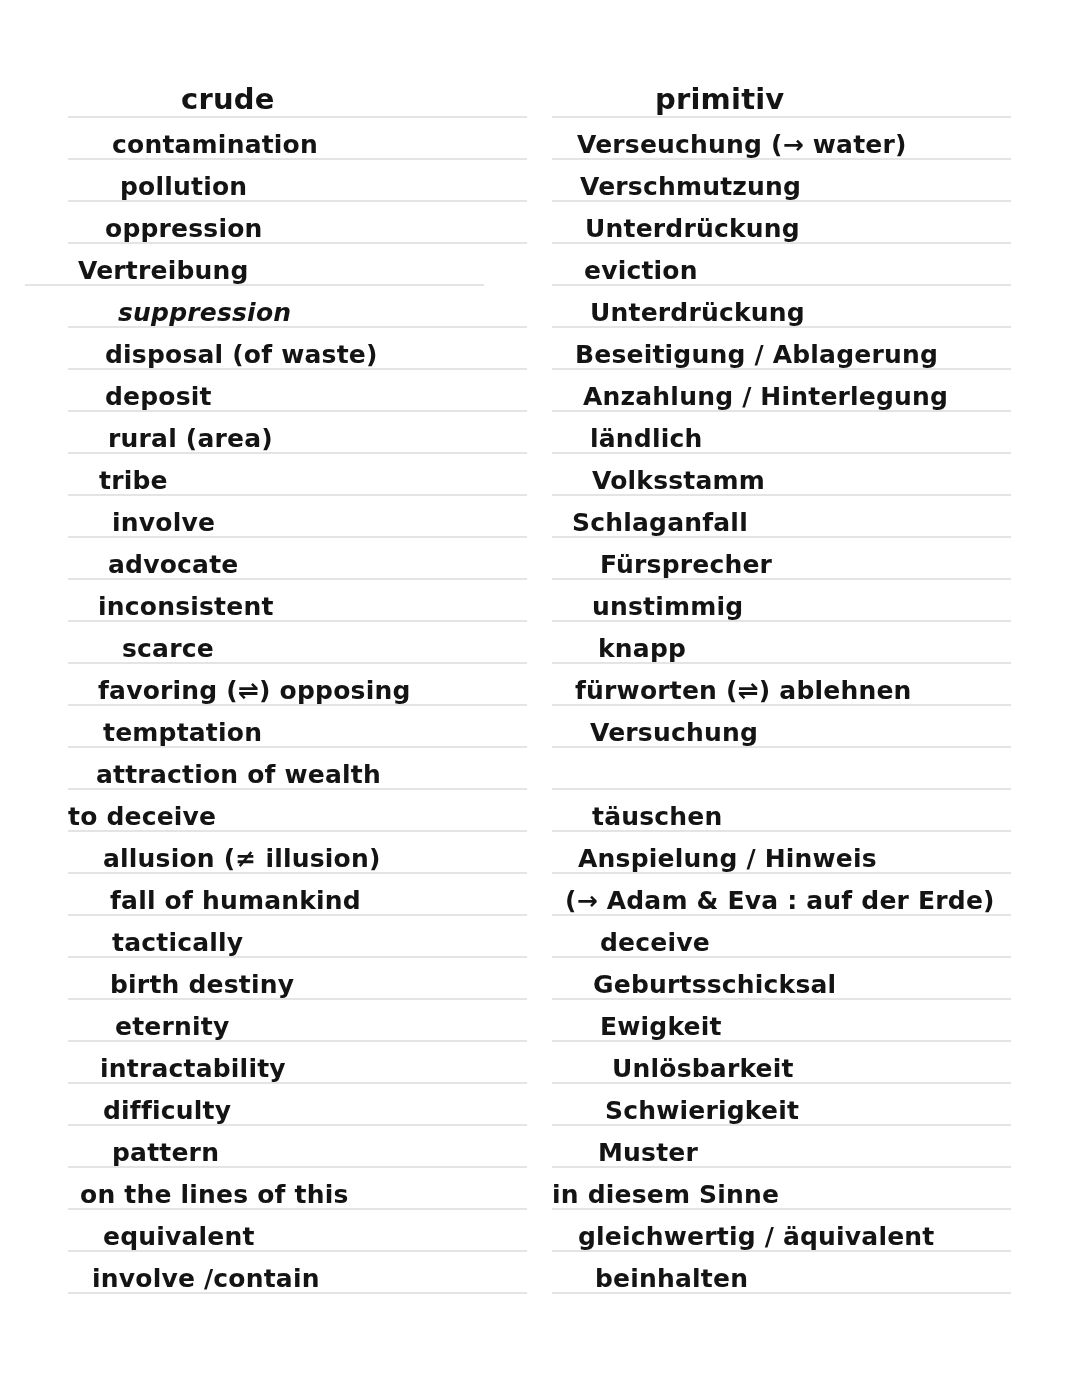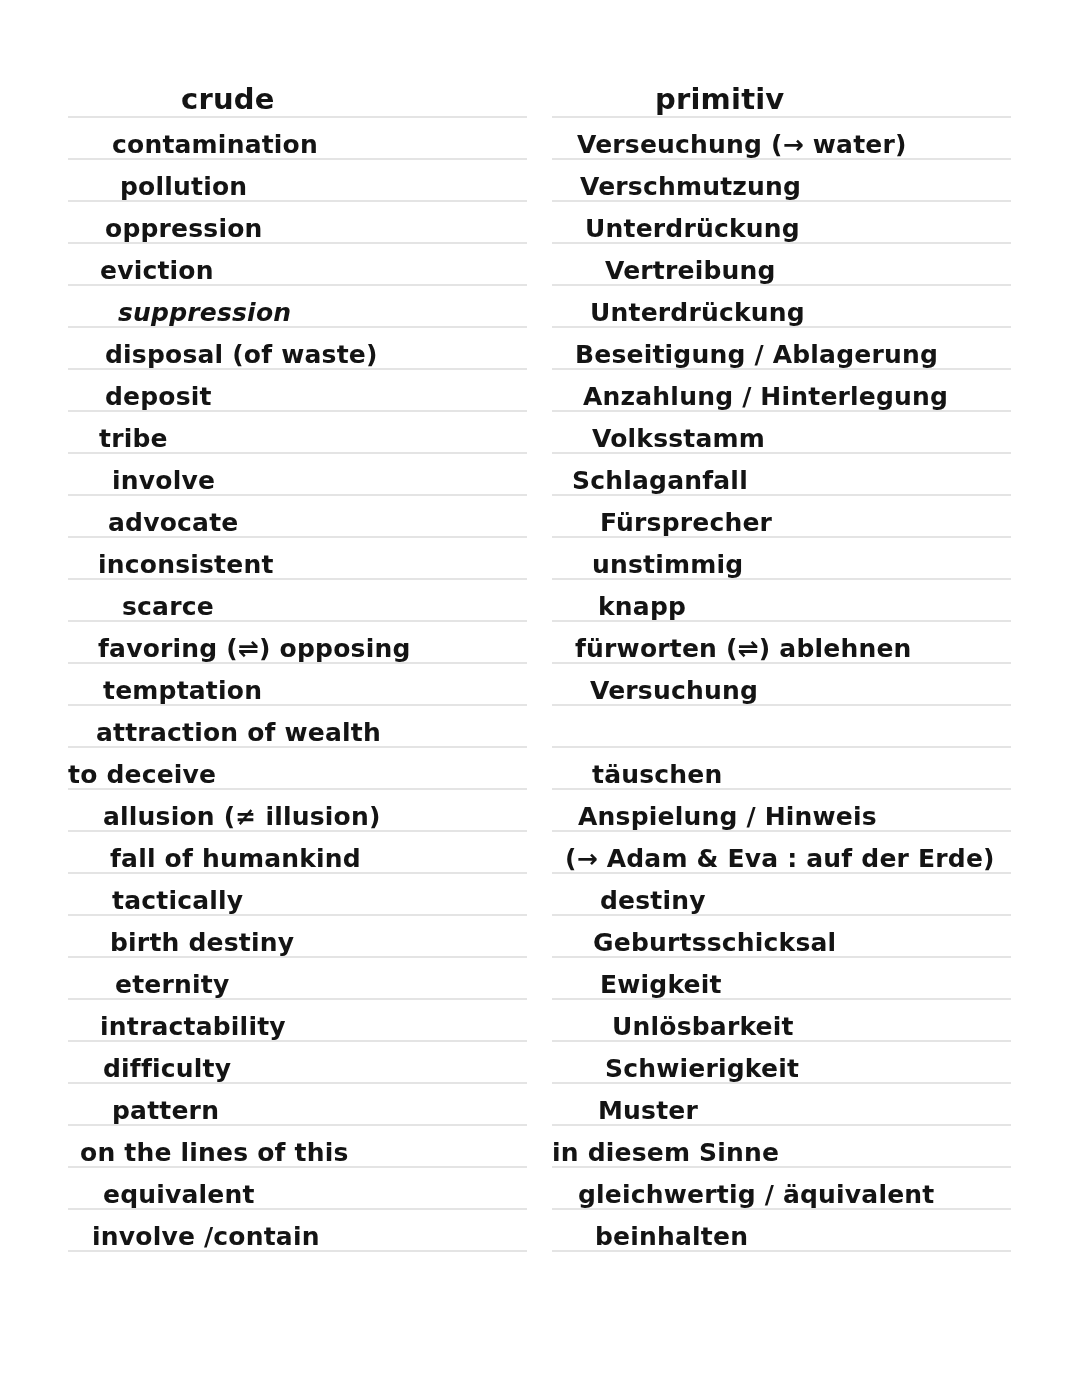--- a/index.html
+++ b/index.html
@@ -85,26 +85,26 @@
       </div>
       <div class="row">
         <div class="cell left">
           <span class="term" style="margin-left: 37px;">oppression</span>
         </div>
         <div class="cell right">
           <span class="term" style="margin-left: 33px;">Unterdrückung</span>
         </div>
       </div>
       <div class="row">
+        <div class="cell right">
+          <span class="term" style="margin-left: 53px;">Vertreibung</span>
+        </div>
         <div class="cell left">
           <span class="term" style="margin-left: 32px;">eviction</span>
         </div>
-        <div class="cell right">
-          <span class="term" style="margin-left: 53px;">Vertreibung</span>
-        </div>
       </div>
       <div class="row">
         <div class="cell left">
           <span class="term" style="margin-left: 50px; font-style: italic;">suppression</span>
         </div>
         <div class="cell right">
           <span class="term" style="margin-left: 38px;">Unterdrückung</span>
         </div>
       </div>
       <div class="row">
@@ -118,20 +118,28 @@
       <div class="row">
         <div class="cell left">
           <span class="term" style="margin-left: 37px;">deposit</span>
         </div>
         <div class="cell right">
           <span class="term" style="margin-left: 31px;">Anzahlung / Hinterlegung</span>
         </div>
       </div>
       <div class="row">
         <div class="cell left">
+          <span class="term" style="margin-left: 40px;">rural (area)</span>
+        </div>
+        <div class="cell right">
+          <span class="term" style="margin-left: 38px;">ländlich</span>
+        </div>
+      </div>
+      <div class="row">
+        <div class="cell left">
           <span class="term" style="margin-left: 31px;">tribe</span>
         </div>
         <div class="cell right">
           <span class="term" style="margin-left: 40px;">Volksstamm</span>
         </div>
       </div>
       <div class="row">
         <div class="cell left">
           <span class="term" style="margin-left: 44px;">involve</span>
         </div>
@@ -209,21 +217,21 @@
         </div>
         <div class="cell right">
           <span class="term" style="margin-left: 13px;">(→ Adam &amp; Eva : auf der Erde)</span>
         </div>
       </div>
       <div class="row">
         <div class="cell left">
           <span class="term" style="margin-left: 44px;">tactically</span>
         </div>
         <div class="cell right">
-          <span class="term" style="margin-left: 48px;">destiny</span>
+          <span class="term" style="margin-left: 48px;">deceive</span>
         </div>
       </div>
       <div class="row">
         <div class="cell left">
           <span class="term" style="margin-left: 42px;">birth destiny</span>
         </div>
         <div class="cell right">
           <span class="term" style="margin-left: 41px;">Geburtsschicksal</span>
         </div>
       </div>

